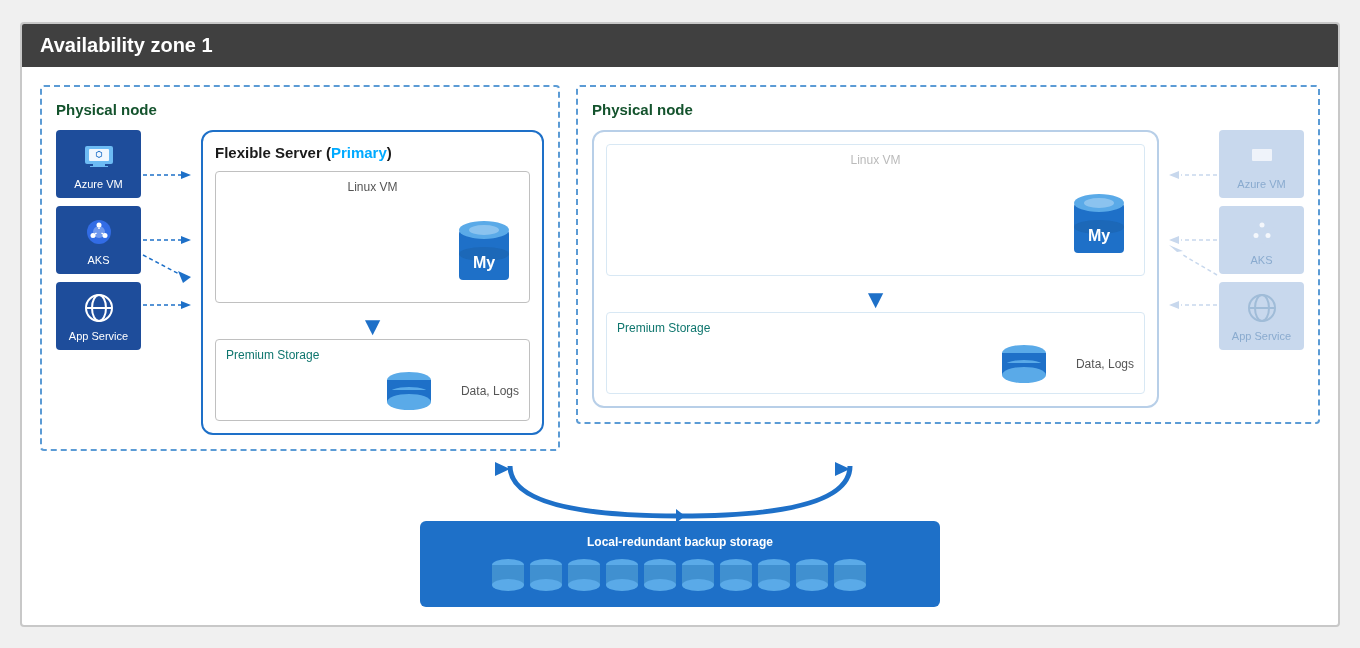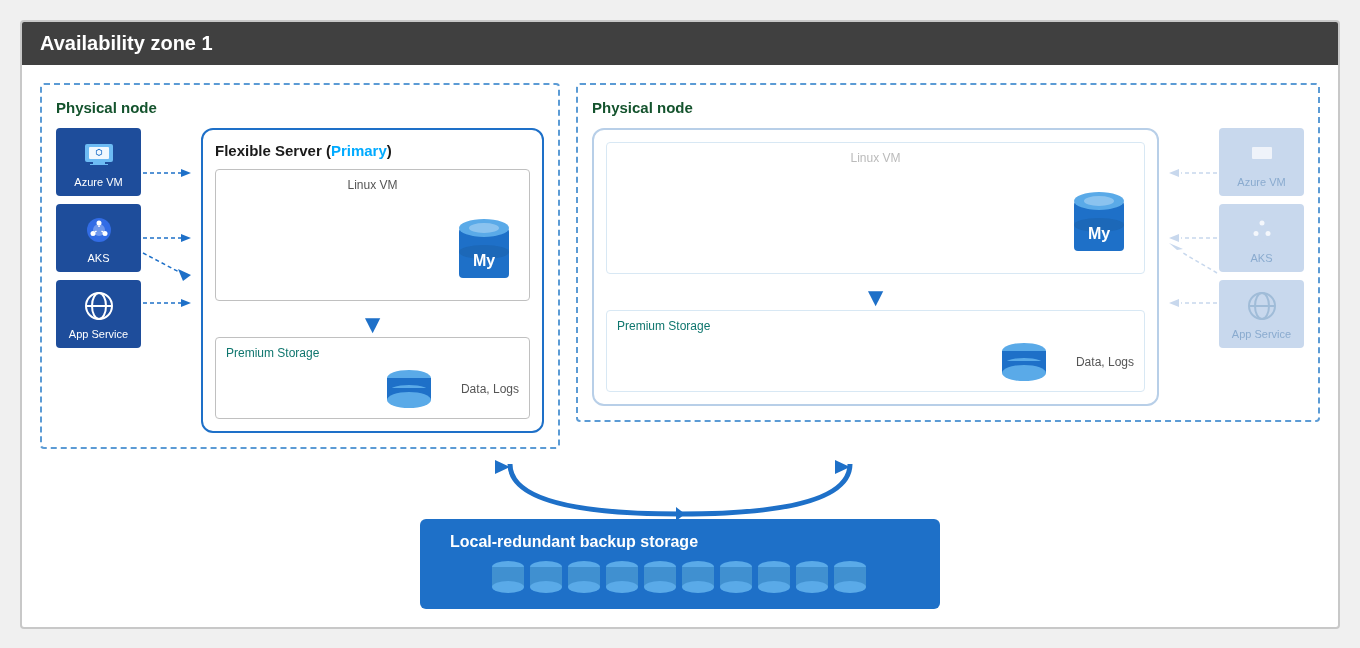--- a/index.html
+++ b/index.html
@@ -139,23 +139,23 @@
       font-size: 15px;
       color: #1e70c8;
       text-align: center;
       line-height: 1.35;
     }
     .backup-bar {
       background: #1e70c8;
       color: white;
       border-radius: 6px;
       padding: 14px 30px;
-      font-size: 16px;
+      font-size: 12px;
       font-weight: 600;
-      text-align: left;
+      text-align: center;
       width: 520px;
     }
     .backup-bar .backup-icons {
       display: flex;
       justify-content: center;
       gap: 6px;
       margin-top: 8px;
     }
 
     

